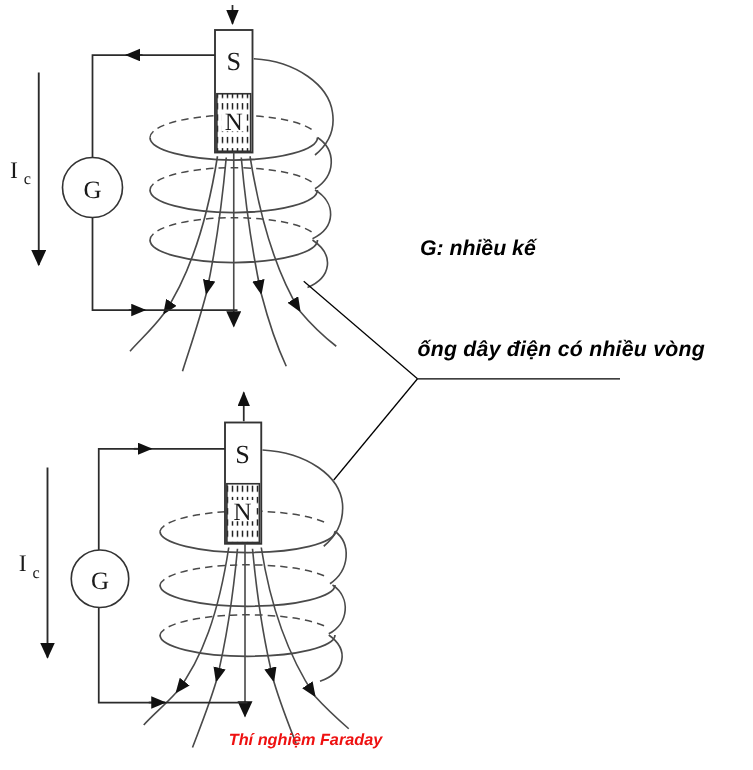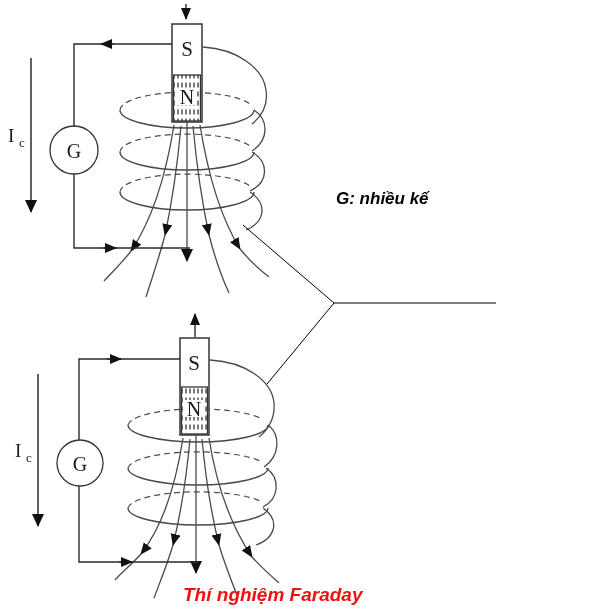--- a/index.html
+++ b/index.html
@@ -3,21 +3,21 @@
 <meta charset="utf-8">
 <style>
   html,body{margin:0;padding:0;background:#fff;}
   .stage{position:relative;width:602px;height:616px;background:#ffffff;overflow:hidden;
          font-family:"Liberation Sans",sans-serif;}
   .stage svg{position:absolute;left:0;top:0;}
   .lbl{position:absolute;white-space:nowrap;font-weight:bold;font-style:italic;
        color:var(--c-text,#000);}
   .lbl-g{left:336px;top:189px;font-size:17px;}
   .lbl-coil{left:334px;top:270px;font-size:17px;letter-spacing:.2px;}
-  .lbl-caption{left:183px;top:584px;font-size:19px;color:var(--c-caption,#ee1111);}
+  .lbl-caption{left:183px;top:584px;font-size:13px;color:var(--c-caption,#ee1111);}
   .stroke-main{stroke:var(--c-stroke,#3a3a3a);fill:none;}
   .stroke-wire{stroke:var(--c-wire,#2b2b2b);fill:none;}
   .stroke-ptr{stroke:var(--c-pointer,#000);fill:none;}
   .dashed{stroke-dasharray:6 4;}
   .serif-txt{font-family:"Liberation Serif",serif;fill:#1a1a1a;}
 </style>
 </head>
 <body>
 
 <div class="stage">
@@ -139,15 +139,16 @@
   </g>
 
   <g>
     <path class="stroke-ptr" stroke-width="1" d="M334,303 L496,303"></path>
     <path class="stroke-ptr" stroke-width="1" d="M334,303 L243,225"></path>
     <path class="stroke-ptr" stroke-width="1" d="M334,303 L267,384"></path>
   </g>
 </svg>
 
 <div class="lbl lbl-g">G: nhiều kế</div>
+<div class="lbl lbl-coil">ống dây điện có nhiều vòng</div>
 <div class="lbl lbl-caption">Thí nghiệm Faraday</div>
 
 </div>
 
 </body></html>

